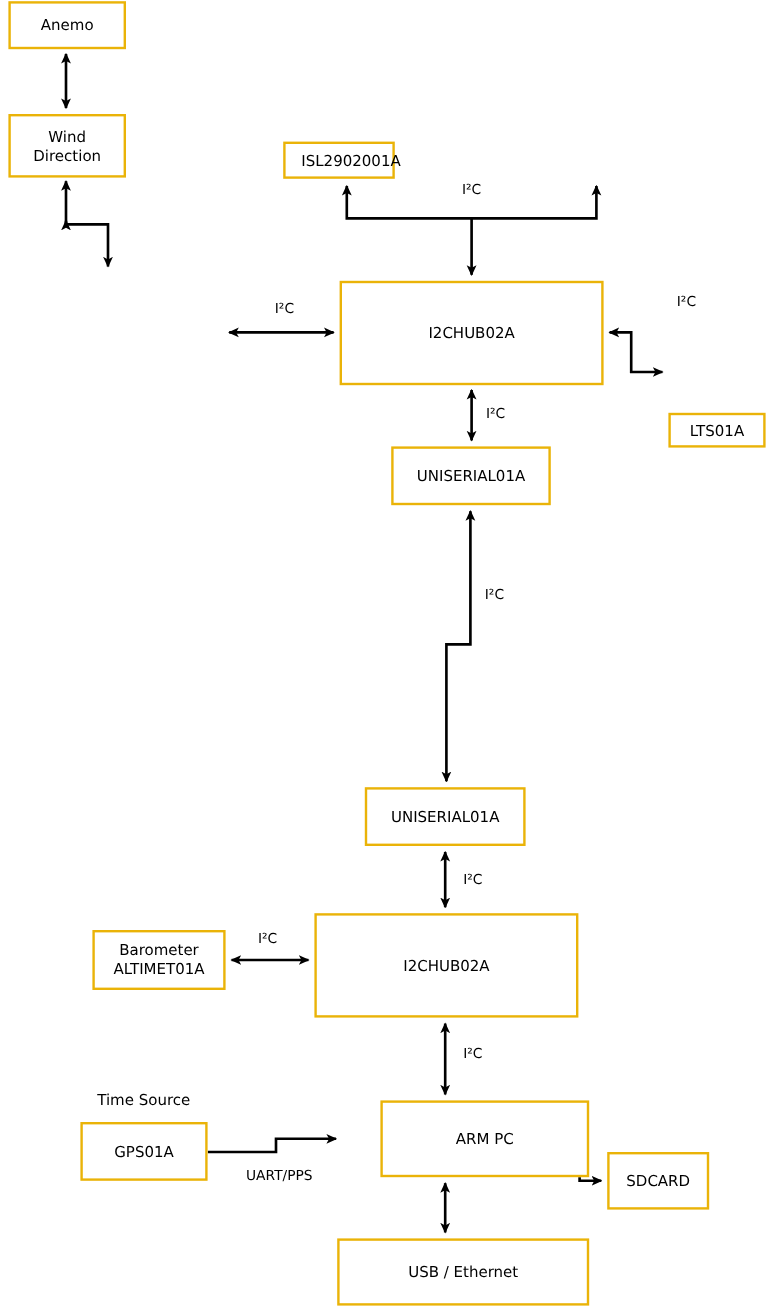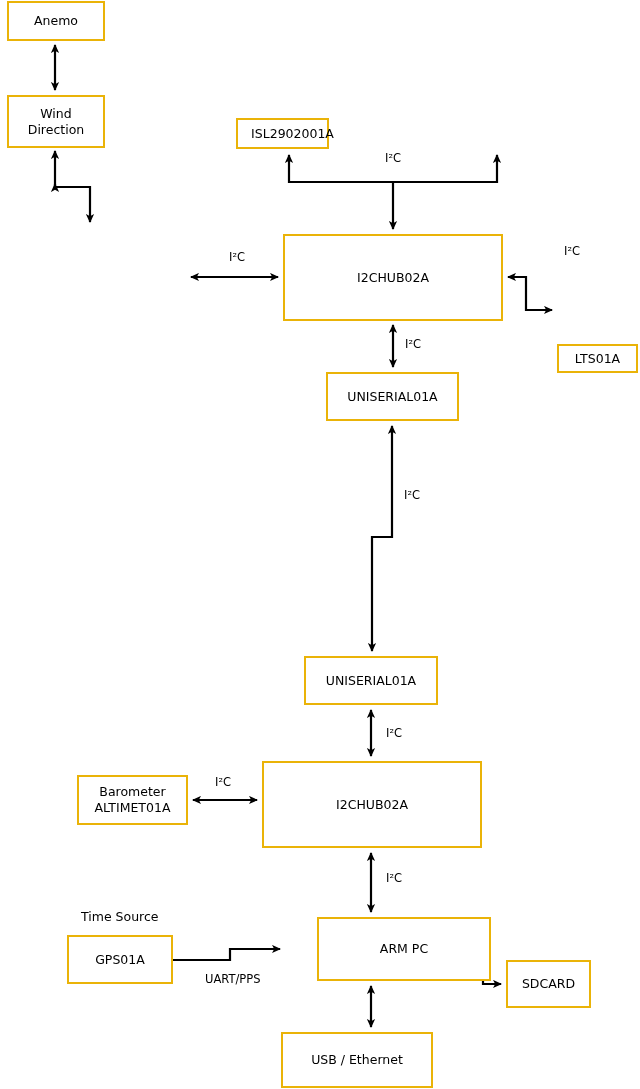--- a/index.html
+++ b/index.html
@@ -149,21 +149,21 @@
   </div>
 
   <div class="node" style="left:285px; top:917px; width:174px; height:64px;margin-left:32px;">
     <span class="lbl">ARM PC</span>
   </div>
 
   <div class="node" style="left:506px; top:960px; width:85px; height:48px;">
     <span class="lbl">SDCARD</span>
   </div>
 
-  <div class="node" style="left:281px; top:1032px; width:152px; height:56px;">
+  <div class="node" style="left:281px; top:1032px; width:210px; height:56px;">
     <span class="lbl">USB / Ethernet</span>
   </div>
 
   <div class="wire-label" style="left:229px; top:252px;">I²C</div>
 
   <div class="wire-label" style="left:385px; top:153px;">I²C</div>
 
   <div class="wire-label" style="left:564px; top:246px;">I²C</div>
 
   <div class="wire-label" style="left:405px; top:339px;">I²C</div>

